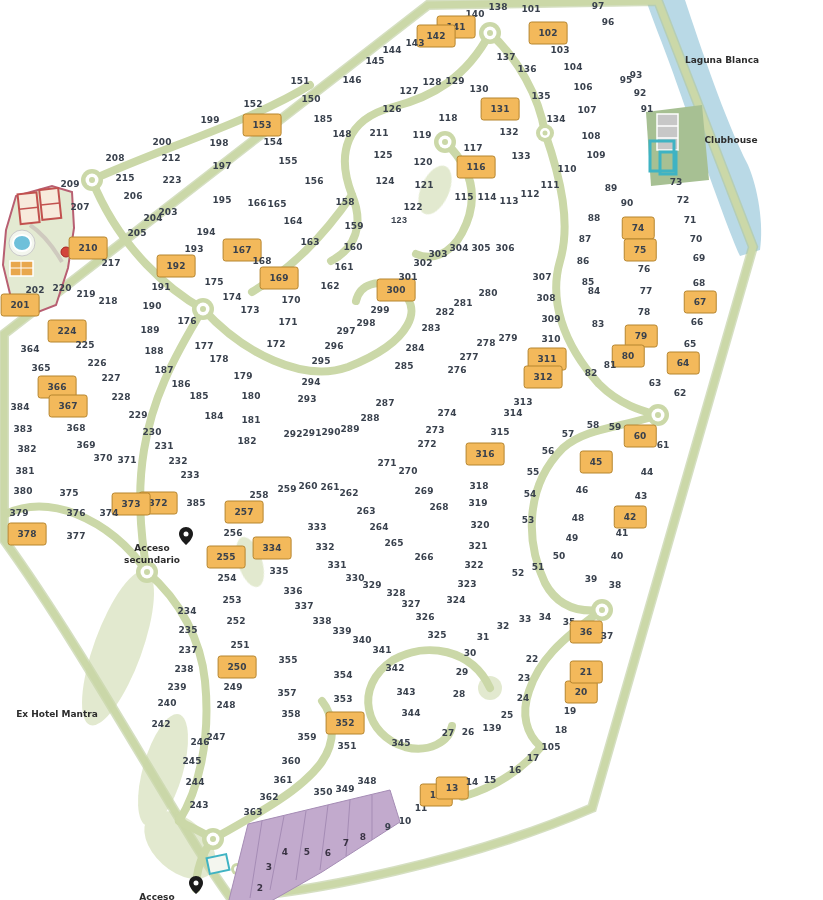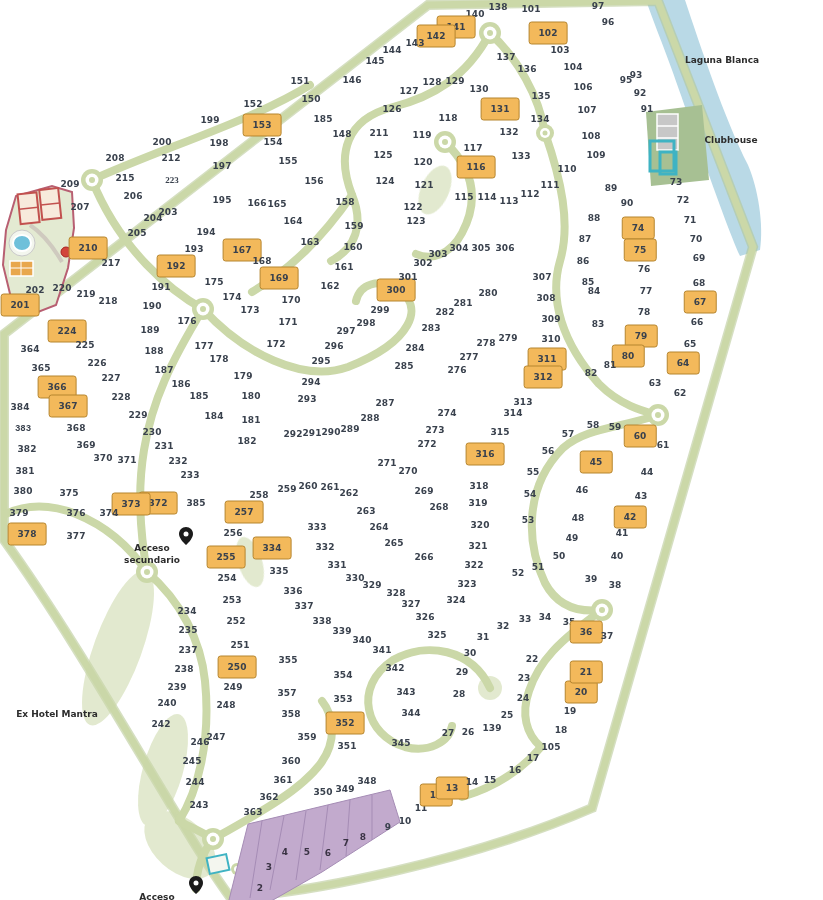--- a/index.html
+++ b/index.html
@@ -276,32 +276,32 @@
       <span class="lot" style="left: 509px; top: 201px;">113</span>
       <span class="lot" style="left: 487px; top: 197px;">114</span>
       <span class="lot" style="left: 464px; top: 197px;">115</span>
       <span class="lot o" style="left: 476px; top: 167px;">116</span>
       <span class="lot" style="left: 473px; top: 148px;">117</span>
       <span class="lot" style="left: 448px; top: 118px;">118</span>
       <span class="lot" style="left: 422px; top: 135px;">119</span>
       <span class="lot" style="left: 423px; top: 162px;">120</span>
       <span class="lot" style="left: 424px; top: 185px;">121</span>
       <span class="lot" style="left: 413px; top: 207px;">122</span>
-      <span class="lot" style="left: 416px; top: 221px;">123</span>
+      <span class="lot" style="left: 399px; top: 221px; font-family: Liberation Mono, monospace;">123</span>
       <span class="lot" style="left: 385px; top: 181px;">124</span>
       <span class="lot" style="left: 383px; top: 155px;">125</span>
       <span class="lot" style="left: 392px; top: 109px;">126</span>
       <span class="lot" style="left: 409px; top: 91px;">127</span>
       <span class="lot" style="left: 432px; top: 82px;">128</span>
       <span class="lot" style="left: 455px; top: 81px;">129</span>
       <span class="lot" style="left: 479px; top: 89px;">130</span>
       <span class="lot o" style="left: 500px; top: 109px;">131</span>
       <span class="lot" style="left: 509px; top: 132px;">132</span>
       <span class="lot" style="left: 521px; top: 156px;">133</span>
-      <span class="lot" style="left: 532px; top: 119px; padding-left: 16px;">134</span>
+      <span class="lot" style="left: 556px; top: 119px;">134</span>
       <span class="lot" style="left: 541px; top: 96px;">135</span>
       <span class="lot" style="left: 527px; top: 69px;">136</span>
       <span class="lot" style="left: 506px; top: 57px;">137</span>
       <span class="lot" style="left: 498px; top: 7px;">138</span>
       <span class="lot" style="left: 492px; top: 728px;">139</span>
       <span class="lot" style="left: 475px; top: 14px;">140</span>
       <span class="lot o" style="left: 456px; top: 27px;">141</span>
       <span class="lot o" style="left: 436px; top: 36px;">142</span>
       <span class="lot" style="left: 415px; top: 43px;">143</span>
       <span class="lot" style="left: 392px; top: 50px;">144</span>
@@ -367,21 +367,21 @@
       <span class="lot" style="left: 115px; top: 158px;">208</span>
       <span class="lot" style="left: 70px; top: 184px;">209</span>
       <span class="lot o" style="left: 88px; top: 248px;">210</span>
       <span class="lot" style="left: 379px; top: 133px;">211</span>
       <span class="lot" style="left: 171px; top: 158px;">212</span>
       <span class="lot" style="left: 125px; top: 178px;">215</span>
       <span class="lot" style="left: 111px; top: 263px;">217</span>
       <span class="lot" style="left: 108px; top: 301px;">218</span>
       <span class="lot" style="left: 86px; top: 294px;">219</span>
       <span class="lot" style="left: 62px; top: 288px;">220</span>
-      <span class="lot" style="left: 172px; top: 180px; font-family: Liberation Serif, serif;">223</span>
+      <span class="lot" style="left: 172px; top: 180px;">223</span>
       <span class="lot o" style="left: 67px; top: 331px;">224</span>
       <span class="lot" style="left: 85px; top: 345px;">225</span>
       <span class="lot" style="left: 97px; top: 363px;">226</span>
       <span class="lot" style="left: 111px; top: 378px;">227</span>
       <span class="lot" style="left: 121px; top: 397px;">228</span>
       <span class="lot" style="left: 138px; top: 415px;">229</span>
       <span class="lot" style="left: 152px; top: 432px;">230</span>
       <span class="lot" style="left: 164px; top: 446px;">231</span>
       <span class="lot" style="left: 178px; top: 461px;">232</span>
       <span class="lot" style="left: 190px; top: 475px;">233</span>
@@ -518,21 +518,21 @@
       <span class="lot o" style="left: 131px; top: 504px;">373</span>
       <span class="lot" style="left: 109px; top: 513px;">374</span>
       <span class="lot" style="left: 69px; top: 493px;">375</span>
       <span class="lot" style="left: 76px; top: 513px;">376</span>
       <span class="lot" style="left: 76px; top: 536px;">377</span>
       <span class="lot o" style="left: 27px; top: 534px;">378</span>
       <span class="lot" style="left: 19px; top: 513px;">379</span>
       <span class="lot" style="left: 23px; top: 491px;">380</span>
       <span class="lot" style="left: 25px; top: 471px;">381</span>
       <span class="lot" style="left: 27px; top: 449px;">382</span>
-      <span class="lot" style="left: 23px; top: 429px; font-family: Liberation Mono, monospace;">383</span>
+      <span class="lot" style="left: 23px; top: 429px;">383</span>
       <span class="lot" style="left: 20px; top: 407px;">384</span>
       <span class="lot" style="left: 196px; top: 503px;">385</span>
     </div>
 
 
   <div class="map-label" style="left:722px;top:60px;">Laguna Blanca</div>
   <div class="map-label" style="left:731px;top:140px;">Clubhouse</div>
   <div class="map-label" style="left:57px;top:714px;">Ex Hotel Mantra</div>
   <div class="map-label wrap" style="left:152px;top:554px;">Acceso secundario</div>
   <div class="map-label" style="left:157px;top:897px;">Acceso</div>

